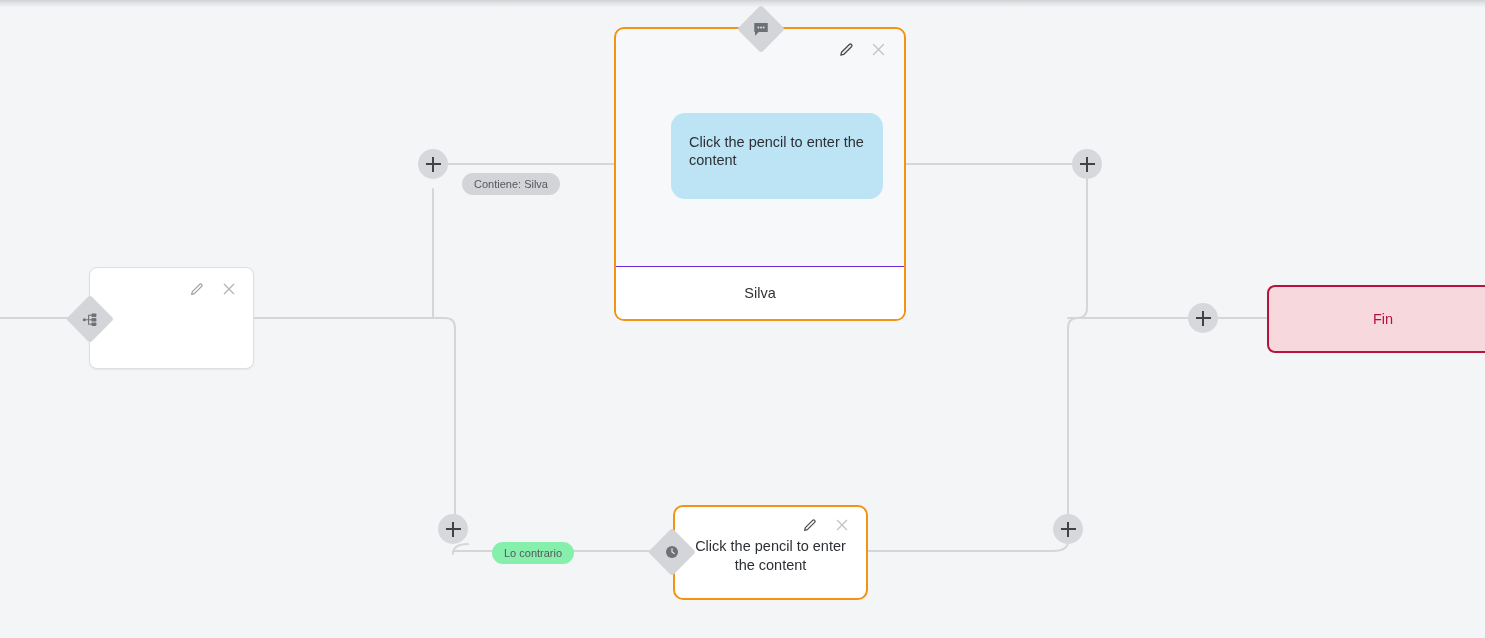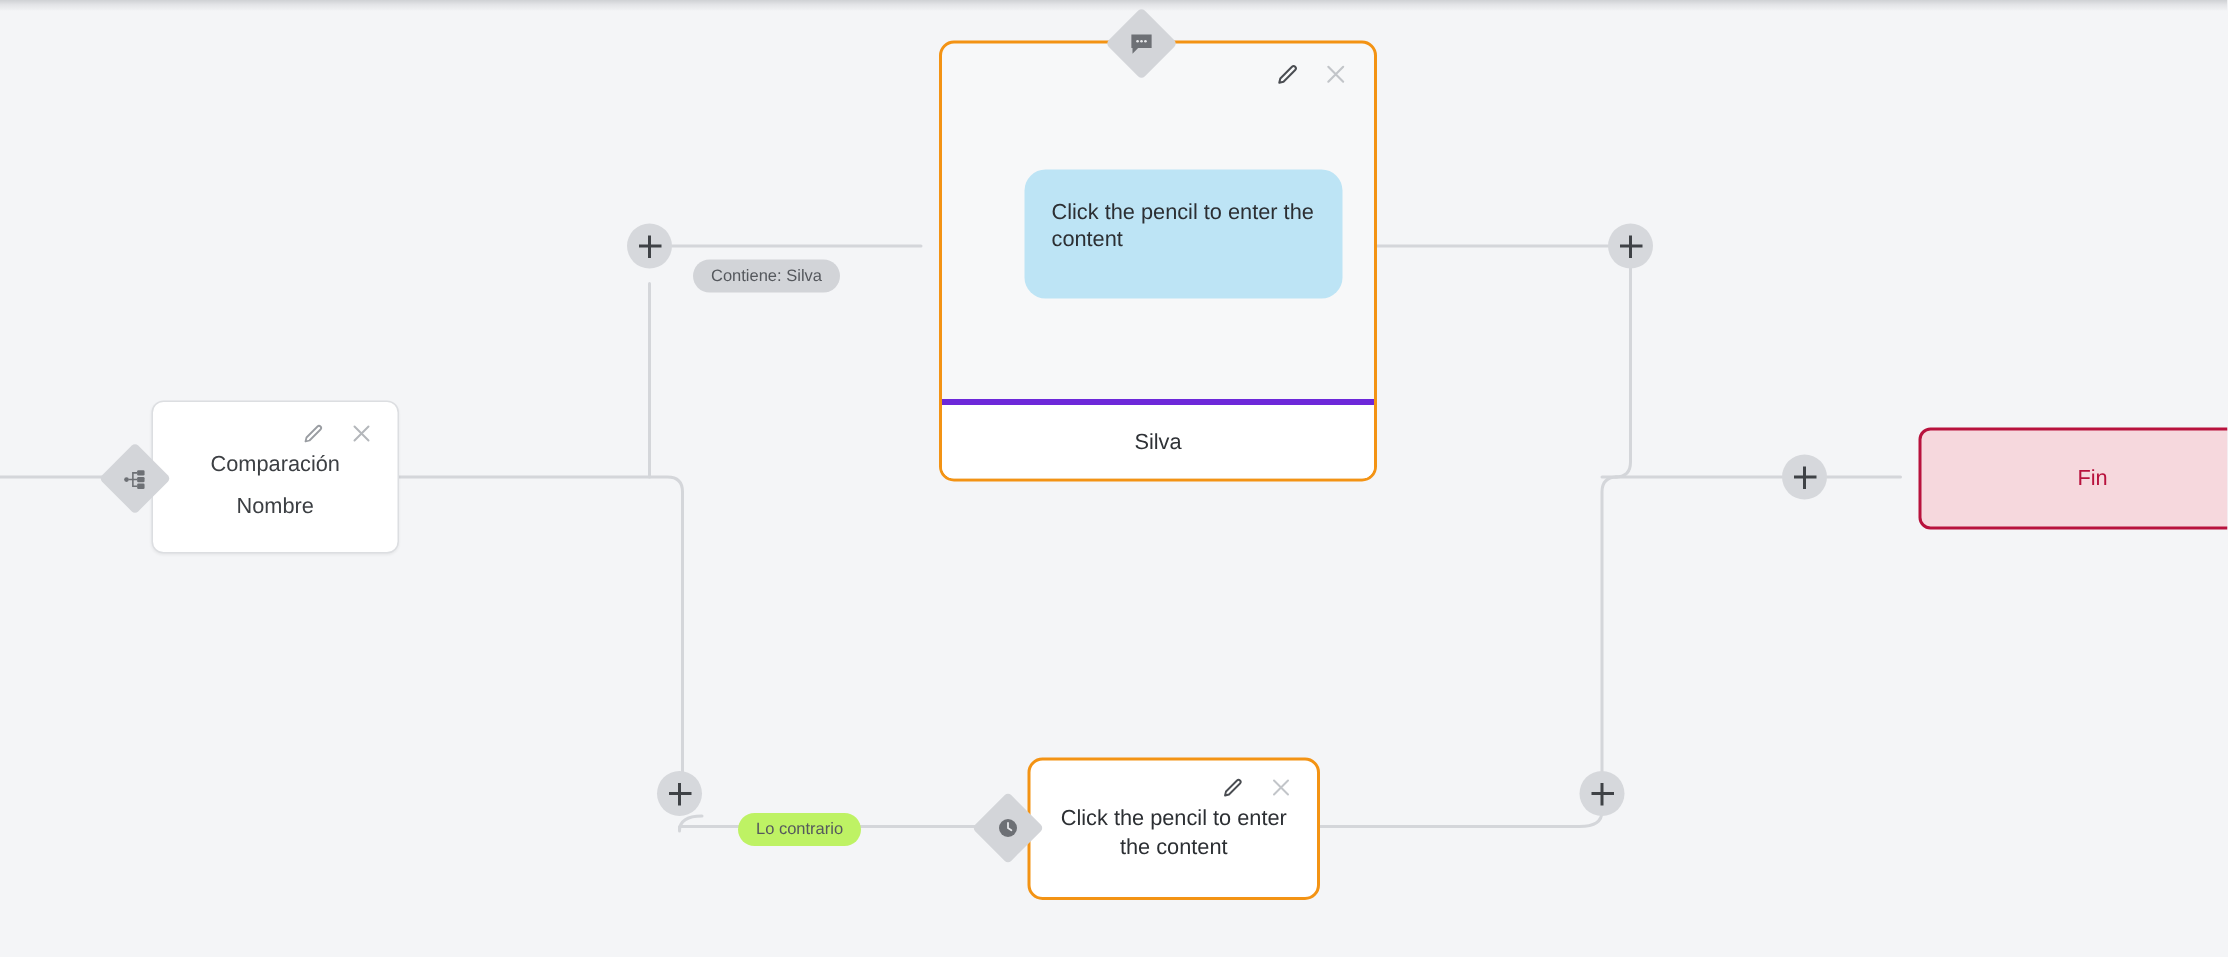--- a/index.html
+++ b/index.html
@@ -18,21 +18,21 @@
   }
   
   #topbar {
     position: absolute; top: 0; left: 0;
     width: 1485px; height: 7px;
     background: linear-gradient(to bottom, #cfd1d4 0%, #e3e4e7 45%, #f1f2f4 100%);
   }
   #edges { position: absolute; top: 0; left: 0; width: 1485px; height: 638px; }
 
   
-  .node { position: absolute; margin-left: 12px; }
+  .node { position: absolute; }
   .node-actions {
     position: absolute; display: flex; align-items: center; gap: 14px;
   }
   .icon-btn {
     width: 18px; height: 18px; display: block;
     cursor: pointer;
   }
   .icon-btn svg { display: block; }
 
   
@@ -79,21 +79,21 @@
     width: 212px; min-height: 86px;
     background: #bde4f5;
     border-radius: 14px;
     padding: 20px 18px;
     color: #2c2f33; font-size: 14.5px; line-height: 1.25;
   }
   .card-footer {
     position: absolute; left: 0; right: 0; bottom: 0;
     height: 53px;
     background: #ffffff;
-    border-top: 4px solid #6d28d9;
+    border-top: 1px solid #6d28d9;
     display: flex; align-items: center; justify-content: center;
     color: #2f3236; font-size: 14.5px;
   }
 
   
   #wait-node {
     left: 673px; top: 505px; width: 195px; height: 95px;
     background: #ffffff;
     border: 2px solid #f39314;
     border-radius: 10px;
@@ -133,21 +133,21 @@
   .edge-label {
     position: absolute;
     padding: 4px 12px;
     border-radius: 11px;
     font-size: 11px;
     color: #55585d;
     white-space: nowrap;
     line-height: 14px;
   }
   .edge-label.grey  { background: #d2d4d8; }
-  .edge-label.white { background: #bef264; text-align: center; }
+  .edge-label.white { background: #86efac; text-align: center; }
 </style>
 </head>
 <body>
 
 <div id="canvas">
 
   <div id="topbar"></div>
 
   <svg id="edges" viewBox="0 0 1485 638" xmlns="http://www.w3.org/2000/svg">
     <g fill="none" stroke="#d4d6da" stroke-width="2" stroke-linecap="round" stroke-linejoin="round">
@@ -182,24 +182,20 @@
       <span class="icon-btn">
         <svg width="16" height="16" viewBox="0 0 24 24" fill="none" stroke="#9a9da2" stroke-width="1.8" stroke-linecap="round" stroke-linejoin="round">
           <path d="M4 20l4-1 11-11a2 2 0 0 0-3-3L5 16l-1 4z"></path>
         </svg>
       </span>
       <span class="icon-btn">
         <svg width="16" height="16" viewBox="0 0 24 24" fill="none" stroke="#b4b7bb" stroke-width="2" stroke-linecap="round">
           <path d="M5 5l14 14M19 5L5 19"></path>
         </svg>
       </span>
-    </div>
-    <div class="cmp-lines">
-      <div>Comparación</div>
-      <div>Nombre</div>
     </div>
   </div>
 
   <div class="diamond" id="cmp-diamond">
     <span>
       <svg width="17" height="17" viewBox="0 0 24 24" fill="#6d7075">
         <circle cx="4" cy="12" r="2.2"></circle>
         <rect x="14" y="3.2" width="7" height="5" rx="1.2"></rect>
         <rect x="14" y="9.5" width="7" height="5" rx="1.2"></rect>
         <rect x="14" y="15.8" width="7" height="5" rx="1.2"></rect>

